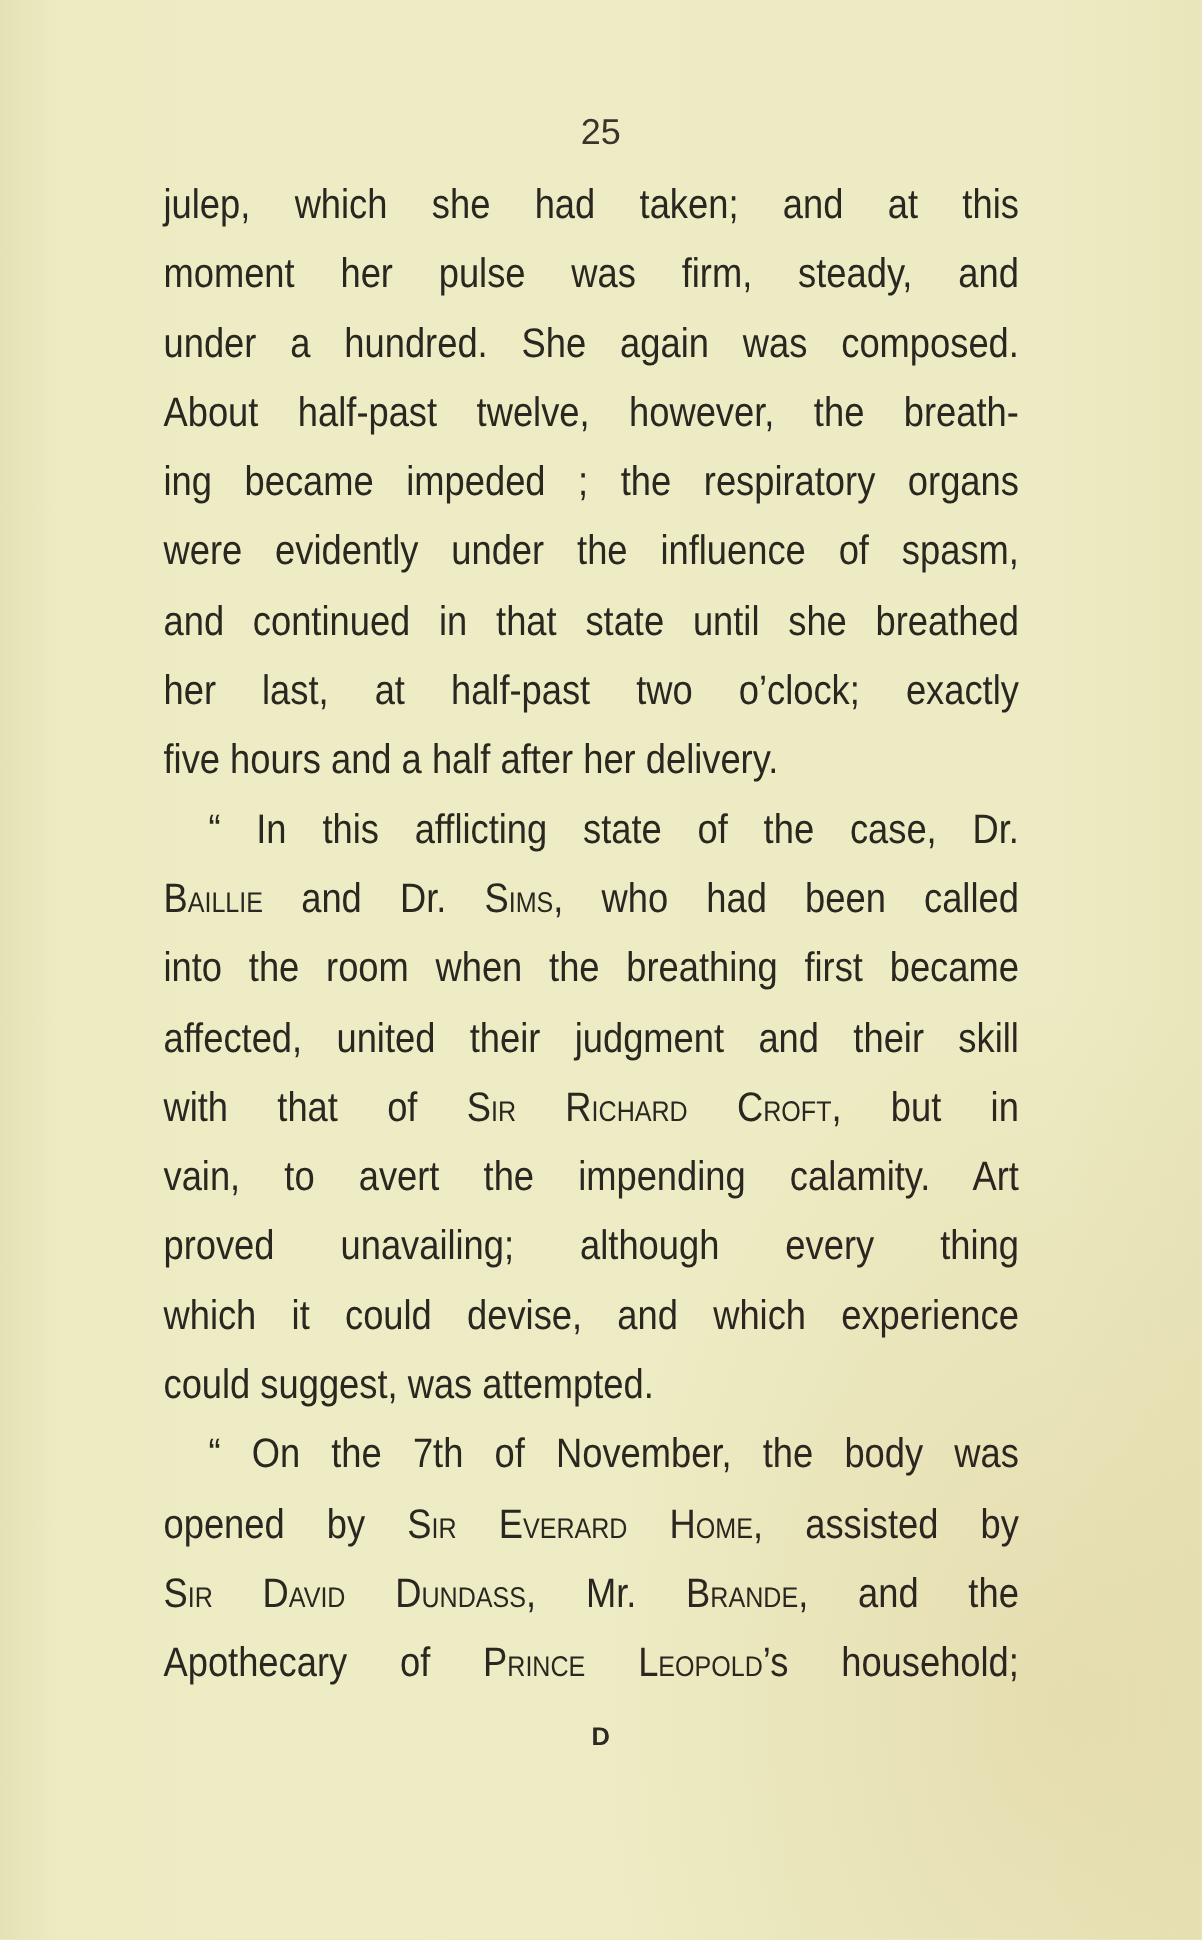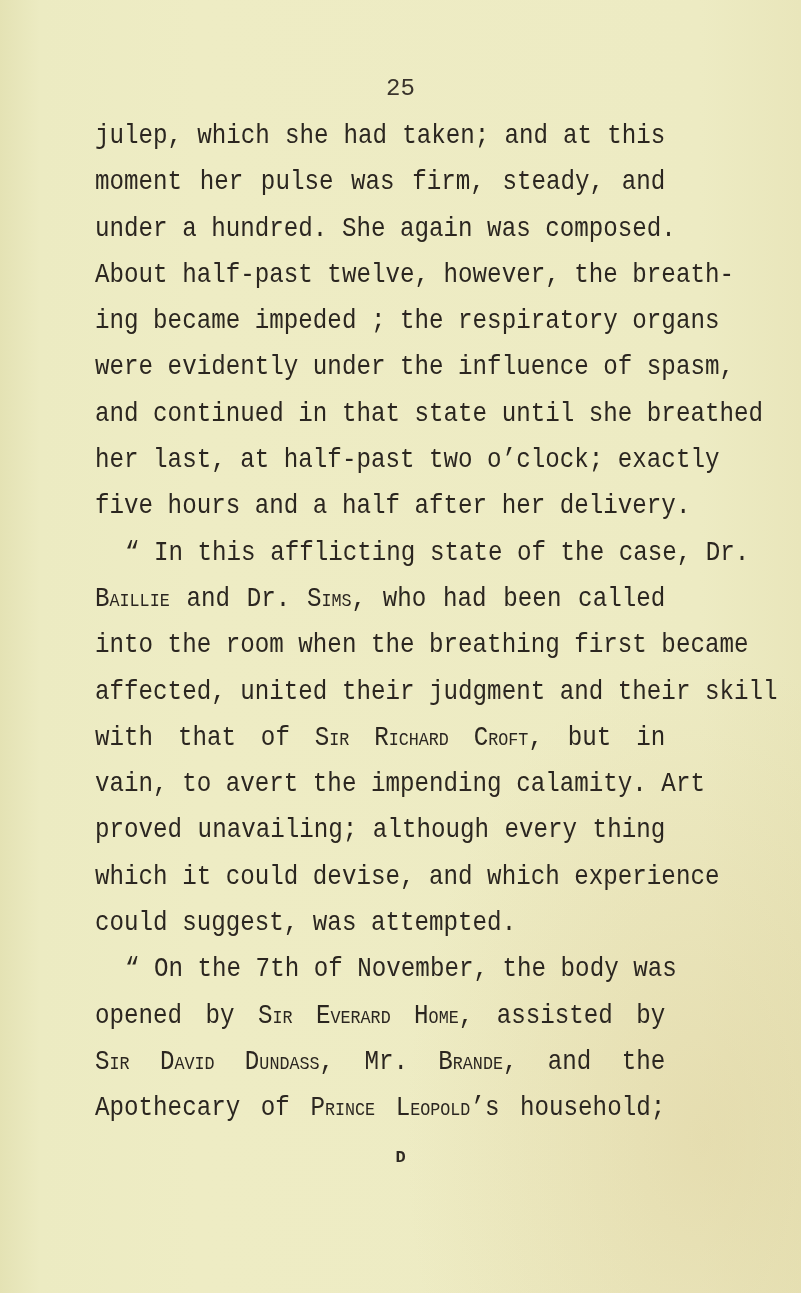--- a/index.html
+++ b/index.html
@@ -12,37 +12,37 @@
       overflow: hidden;
       background: #ebe8bf;
     }
     .page {
       position: relative;
       width: 801px;
       height: 1293px;
       background:
         radial-gradient(ellipse at 88% 88%, rgba(215,195,140,0.35) 0%, rgba(215,195,140,0) 30%),
         linear-gradient(to right, #e4e2b4 0px, #ecebc2 40px, #eeecc4 200px, #edebc3 700px, #e9e6bb 801px);
-      font-family: Liberation Mono, monospace;
+      font-family: Liberation Sans, sans-serif;
       color: #2b2620;
     }
     .page-number {
       position: absolute;
       top: 75px;
       left: 0;
       width: 801px;
       text-align: center;
       font-size: 24px;
       letter-spacing: 0;
       color: #3a342c;
     }
     .body-text {
       position: absolute;
       top: 113px;
-      left: 95px;
+      left: 109px;
       width: 570px;
     }
     .line {
       height: 46.3px;
       line-height: 46.3px;
       font-size: 27.5px;
       white-space: nowrap;
       text-align: justify;
       text-align-last: justify;
       transform: scaleX(0.88);

